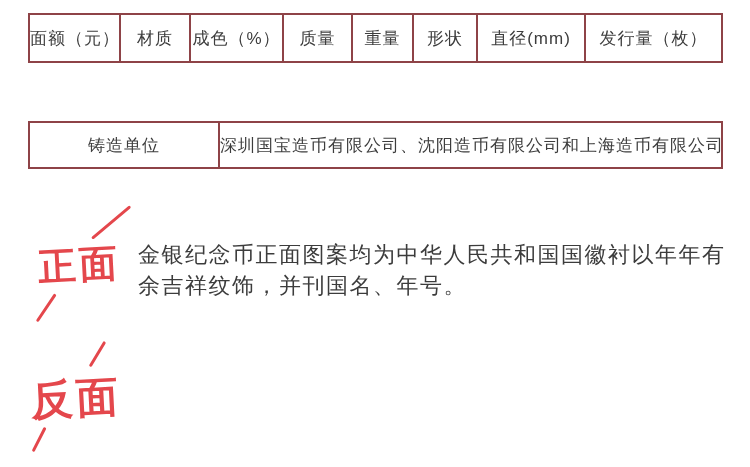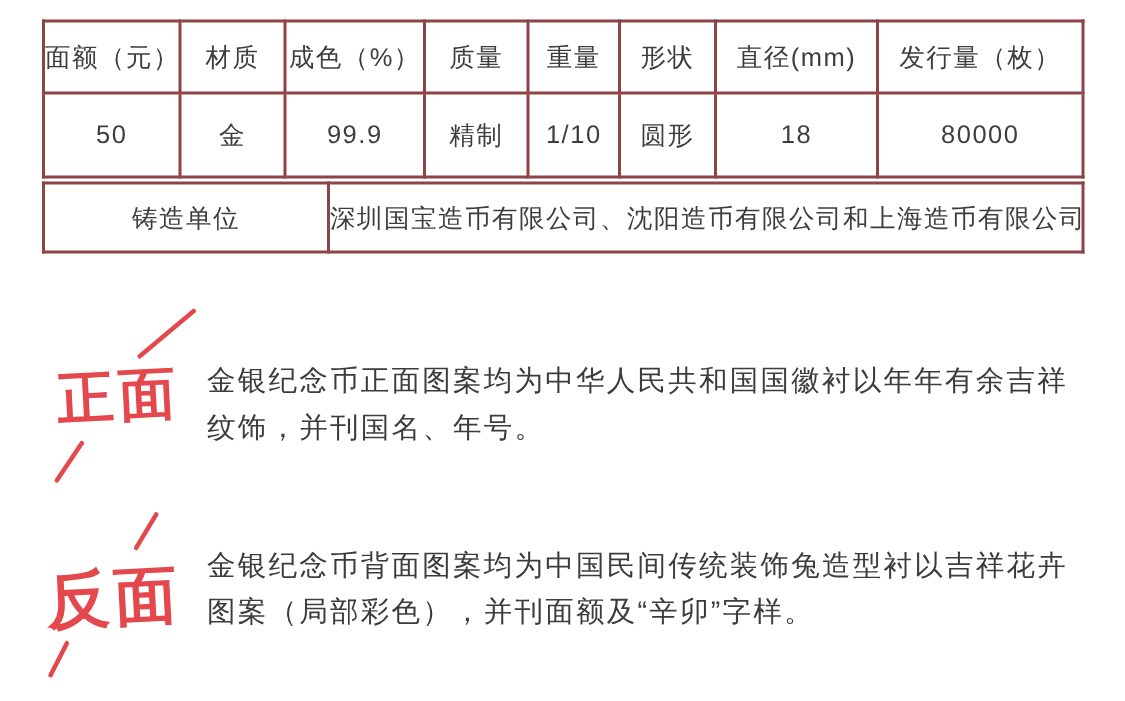--- a/index.html
+++ b/index.html
@@ -66,21 +66,21 @@
     border-radius:2px;
   }
   #front-slash-top{left:92px;top:237px;width:50px;transform:rotate(-40deg);}
   #front-slash-bottom{left:37px;top:320px;width:33px;transform:rotate(-56deg);}
   #back-slash-top{left:90px;top:365px;width:29px;transform:rotate(-59deg);}
   #back-slash-bottom{left:33px;top:450px;width:27px;transform:rotate(-63deg);}
   .section-text{
     position:absolute;
     left:138px;
     width:588px;
-    font-size:19px;
+    font-size:22px;
     line-height:31px;
     letter-spacing:1.5px;
     color:#3c3c3c;
     word-break:break-all;
   }
   #front-text{top:239px;}
   #back-text{top:362px;}
 </style>
 </head>
 <body>
@@ -102,30 +102,20 @@
       <tr class="header-row">
         <th>面额（元）</th>
         <th>材质</th>
         <th>成色（%）</th>
         <th>质量</th>
         <th>重量</th>
         <th>形状</th>
         <th>直径(mm)</th>
         <th>发行量（枚）</th>
       </tr>
-      <tr class="value-row">
-        <td>50</td>
-        <td>金</td>
-        <td>99.9</td>
-        <td class="bold-cell">精制</td>
-        <td>1/10</td>
-        <td>圆形</td>
-        <td>18</td>
-        <td>80000</td>
-      </tr>
     </tbody>
   </table>
 
   <table id="foundry-table" class="coin-table">
     <colgroup>
       <col style="width:190px">
         <col style="width:503px">
     </colgroup>
     <tbody>
       <tr>
@@ -136,15 +126,14 @@
   </table>
 
   <div id="front-slash-top" class="slash"></div>
   <div id="front-label" class="section-label">正面</div>
   <div id="front-slash-bottom" class="slash"></div>
   <p id="front-text" class="section-text">金银纪念币正面图案均为中华人民共和国国徽衬以年年有余吉祥纹饰，并刊国名、年号。</p>
 
   <div id="back-slash-top" class="slash"></div>
   <div id="back-label" class="section-label">反面</div>
   <div id="back-slash-bottom" class="slash"></div>
-  <p id="back-text" class="section-text">金银纪念币背面图案均为中国民间传统装饰兔造型衬以吉祥花卉图案（局部彩色），并刊面额及“辛卯”字样。</p>
 
 </div>
 
 </body></html>

